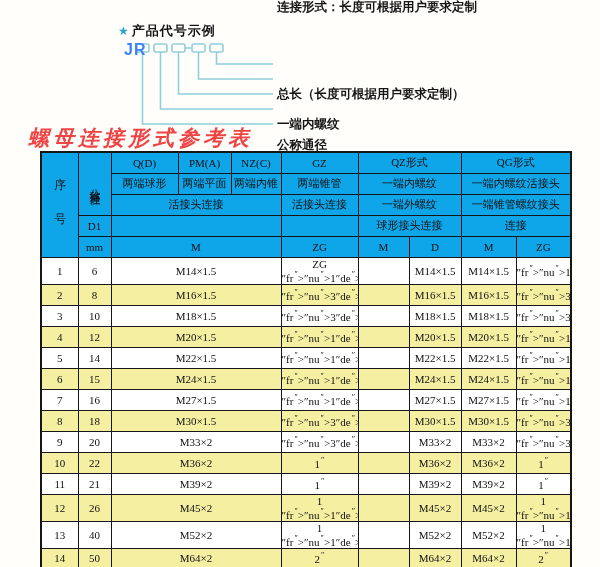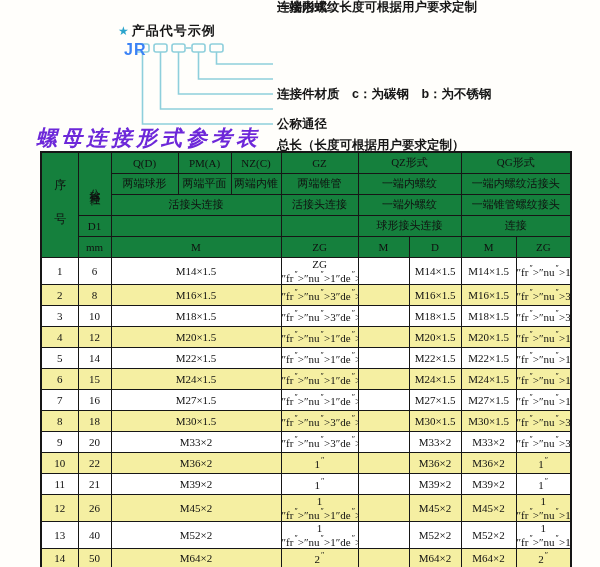--- a/index.html
+++ b/index.html
@@ -24,33 +24,33 @@
     position:absolute;left:277px;height:14px;line-height:14px;white-space:nowrap;
     font-family:"Liberation Sans","DejaVu Sans",sans-serif;font-weight:bold;font-size:12.5px;color:#161616;
   }
   .code-label:nth-of-type(1){top:57px;}
   .code-label:nth-of-type(2){top:72px;}
   .code-label:nth-of-type(3){top:87px;}
   .code-label:nth-of-type(4){top:102px;margin-top:36px;}
   .code-label:nth-of-type(5){top:117px;}
   
   .tbl-title{
-    position:absolute;left:36px;top:124px;
+    position:absolute;left:28px;top:124px;
     font-family:"DejaVu Serif","Liberation Serif",serif;
-    font-style:italic;font-weight:bold;font-size:21px;letter-spacing:4px;color:#6d28d9;
+    font-style:italic;font-weight:bold;font-size:21px;letter-spacing:4px;color:#ef4444;
     white-space:nowrap;
   }
   
   table{
     position:absolute;left:40px;top:151px;border-collapse:collapse;
     border:2px solid #161616;table-layout:fixed;width:530px;
     font-size:11px;color:#101010;
   }
   td{border:1px solid #161616;text-align:center;vertical-align:middle;padding:0;overflow:hidden;}
-  thead td{background:#15803d;margin-left:44px;}
+  thead td{background:#0ea5e9;margin-left:44px;}
   thead tr{height:21px;}
   tbody tr{height:21px;background:#ffffff;}
   tbody tr.alt{background:#f5efa2;}
   .vt span{
     writing-mode:vertical-lr;text-orientation:upright;display:inline-block;
     font-size:12px;
   }
   .vt-seq span{letter-spacing:3em;}
   .vt-dn span{font-size:11px;letter-spacing:2px;}
   .pr{font-size:8px;vertical-align:5px;margin-left:1px;}
@@ -69,21 +69,20 @@
     <polyline points="216.5,52 216.5,64 273,64"></polyline>
     <polyline points="198.5,52 198.5,79 273,79"></polyline>
     <polyline points="178.5,52 178.5,94 273,94"></polyline>
     <polyline points="160.5,52 160.5,109 273,109"></polyline>
     <polyline points="142.5,52 142.5,124 273,124"></polyline>
   </svg>
   <div class="code-title">
     <span class="star">★</span><span>产品代号示例</span>
   </div>
   <div class="jr-prefix">JR</div>
-  <div class="code-label">连接件材质　c：为碳钢　b：为不锈钢</div>
   <div class="code-label">总长（长度可根据用户要求定制）</div>
   <div class="code-label">公称通径</div>
   <div class="code-label">一端内螺纹</div>
   <div class="code-label">连接形式：长度可根据用户要求定制</div>
 </div>
 
 <div class="tbl-title">螺母连接形式参考表</div>
 
 <table>
   <colgroup>

